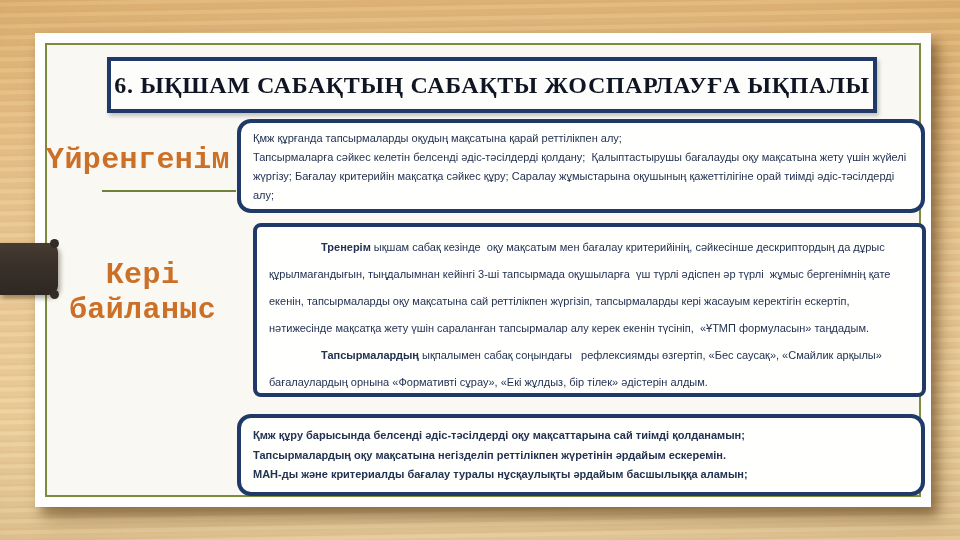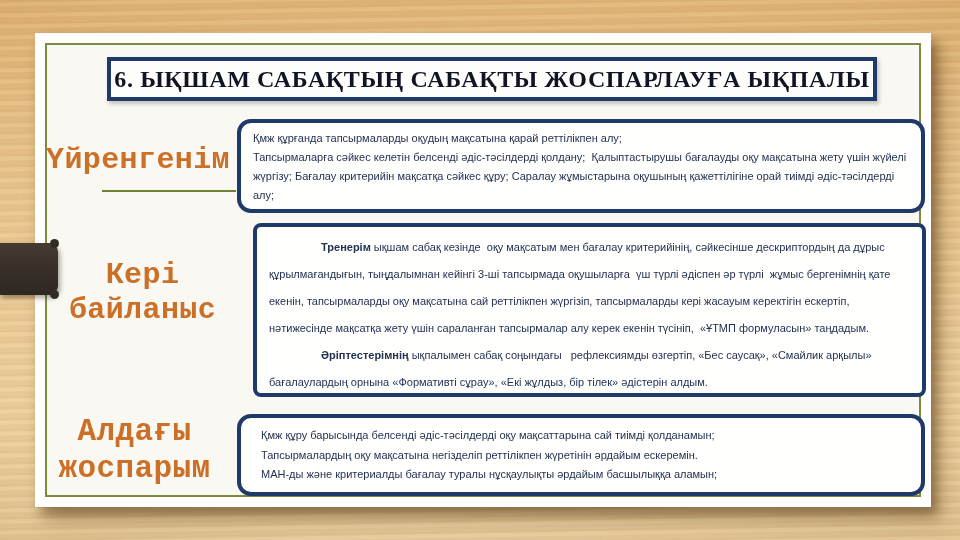--- a/index.html
+++ b/index.html
@@ -20,21 +20,21 @@
     position:absolute;left:35px;top:33px;width:896px;height:474px;
     background:#fefefe;
     box-shadow:6px 8px 10px rgba(80,48,10,0.45), 12px 14px 22px rgba(80,48,10,0.25);
   }
   .frame{
     position:absolute;inset:10px;
     border:2px solid var(--olive);
     background:#f9f8f2;
   }
   .title-box{
-    position:absolute;left:107px;top:57px;width:770px;height:44px;
+    position:absolute;left:107px;top:57px;width:770px;height:56px;
     background:#fdfdfc;border:4px solid var(--navy);box-sizing:border-box;
     display:flex;align-items:center;justify-content:center;
     font-family:"Liberation Serif","DejaVu Serif",serif;
     font-weight:bold;font-size:24px;letter-spacing:0.6px;color:#101524;
     box-shadow:2px 3px 4px rgba(0,0,0,0.22);
     white-space:nowrap;
   }
   .label{
     position:absolute;text-align:center;
     font-family:Liberation Mono, monospace;
@@ -59,21 +59,21 @@
     left:237px;top:119px;width:688px;height:94px;border-radius:14px;
     padding:6px 12px;line-height:19px;
   }
   .tbox-feedback{
     left:253px;top:223px;width:673px;height:174px;border-radius:8px;
     padding:7px 12px;line-height:27px;
   }
   .tbox-feedback p{margin:0;text-indent:52px;white-space:pre-wrap;}
   .tbox-plan{
     left:237px;top:414px;width:688px;height:82px;border-radius:14px;
-    padding:8px 20px;line-height:19.5px;
+    padding:8px 12px;line-height:19.5px;font-weight:bold;
   }
   .ribbon{
     position:absolute;left:0;top:243px;width:58px;height:52px;
     background:linear-gradient(180deg,#453b31 0%, #39302a 45%, #2f2722 100%);
     border-radius:0 9px 9px 0;
     box-shadow:2px 3px 5px rgba(40,25,5,0.40);
     z-index:5;
   }
   .ribbon::before,.ribbon::after{
     content:"";position:absolute;right:-1px;width:9px;height:9px;border-radius:50%;
@@ -95,30 +95,29 @@
 
   <div class="title-box">
     <span>6. ЫҚШАМ САБАҚТЫҢ САБАҚТЫ ЖОСПАРЛАУҒА ЫҚПАЛЫ</span>
   </div>
 
   <div class="label label-learned">Үйренгенім</div>
   <div class="label-underline"></div>
 
   <div class="label label-feedback">Кері байланыс</div>
 
-  <div class="label label-plan">Алдағы жоспарым</div>
 
   <div class="tbox tbox-learned">
     <span class="body">Қмж құрғанда тапсырмаларды оқудың мақсатына қарай реттілікпен алу;
 Тапсырмаларға сәйкес келетін белсенді әдіс-тәсілдерді қолдану;  Қалыптастырушы бағалауды оқу мақсатына жету үшін жүйелі жүргізу; Бағалау критерийін мақсатқа сәйкес құру; Саралау жұмыстарына оқушының қажеттілігіне орай тиімді әдіс-тәсілдерді алу;</span>
   </div>
 
   <div class="tbox tbox-feedback">
     <p><b>Тренерім</b><span> ықшам сабақ кезінде  оқу мақсатым мен бағалау критерийінің, сәйкесінше дескриптордың да дұрыс құрылмағандығын, тыңдалымнан кейінгі 3-ші тапсырмада оқушыларға  үш түрлі әдіспен әр түрлі  жұмыс бергенімнің қате екенін, тапсырмаларды оқу мақсатына сай реттілікпен жүргізіп, тапсырмаларды кері жасауым керектігін ескертіп, нәтижесінде мақсатқа жету үшін сараланған тапсырмалар алу керек екенін түсініп,  «ҰТМП формуласын» таңдадым.</span></p>
-    <p><b>Әріптестерімнің</b><span> ықпалымен сабақ соңындағы   рефлексиямды өзгертіп, «Бес саусақ», «Смайлик арқылы» бағалаулардың орнына «Формативті сұрау», «Екі жұлдыз, бір тілек» әдістерін алдым.</span></p>
+    <p><b>Тапсырмалардың</b><span> ықпалымен сабақ соңындағы   рефлексиямды өзгертіп, «Бес саусақ», «Смайлик арқылы» бағалаулардың орнына «Формативті сұрау», «Екі жұлдыз, бір тілек» әдістерін алдым.</span></p>
   </div>
 
   <div class="tbox tbox-plan">
     <span class="body">Қмж құру барысында белсенді әдіс-тәсілдерді оқу мақсаттарына сай тиімді қолданамын;
 Тапсырмалардың оқу мақсатына негізделіп реттілікпен жүретінін әрдайым ескеремін.
 МАН-ды және критериалды бағалау туралы нұсқаулықты әрдайым басшылыққа аламын;</span>
   </div>
 
 </div>
 

